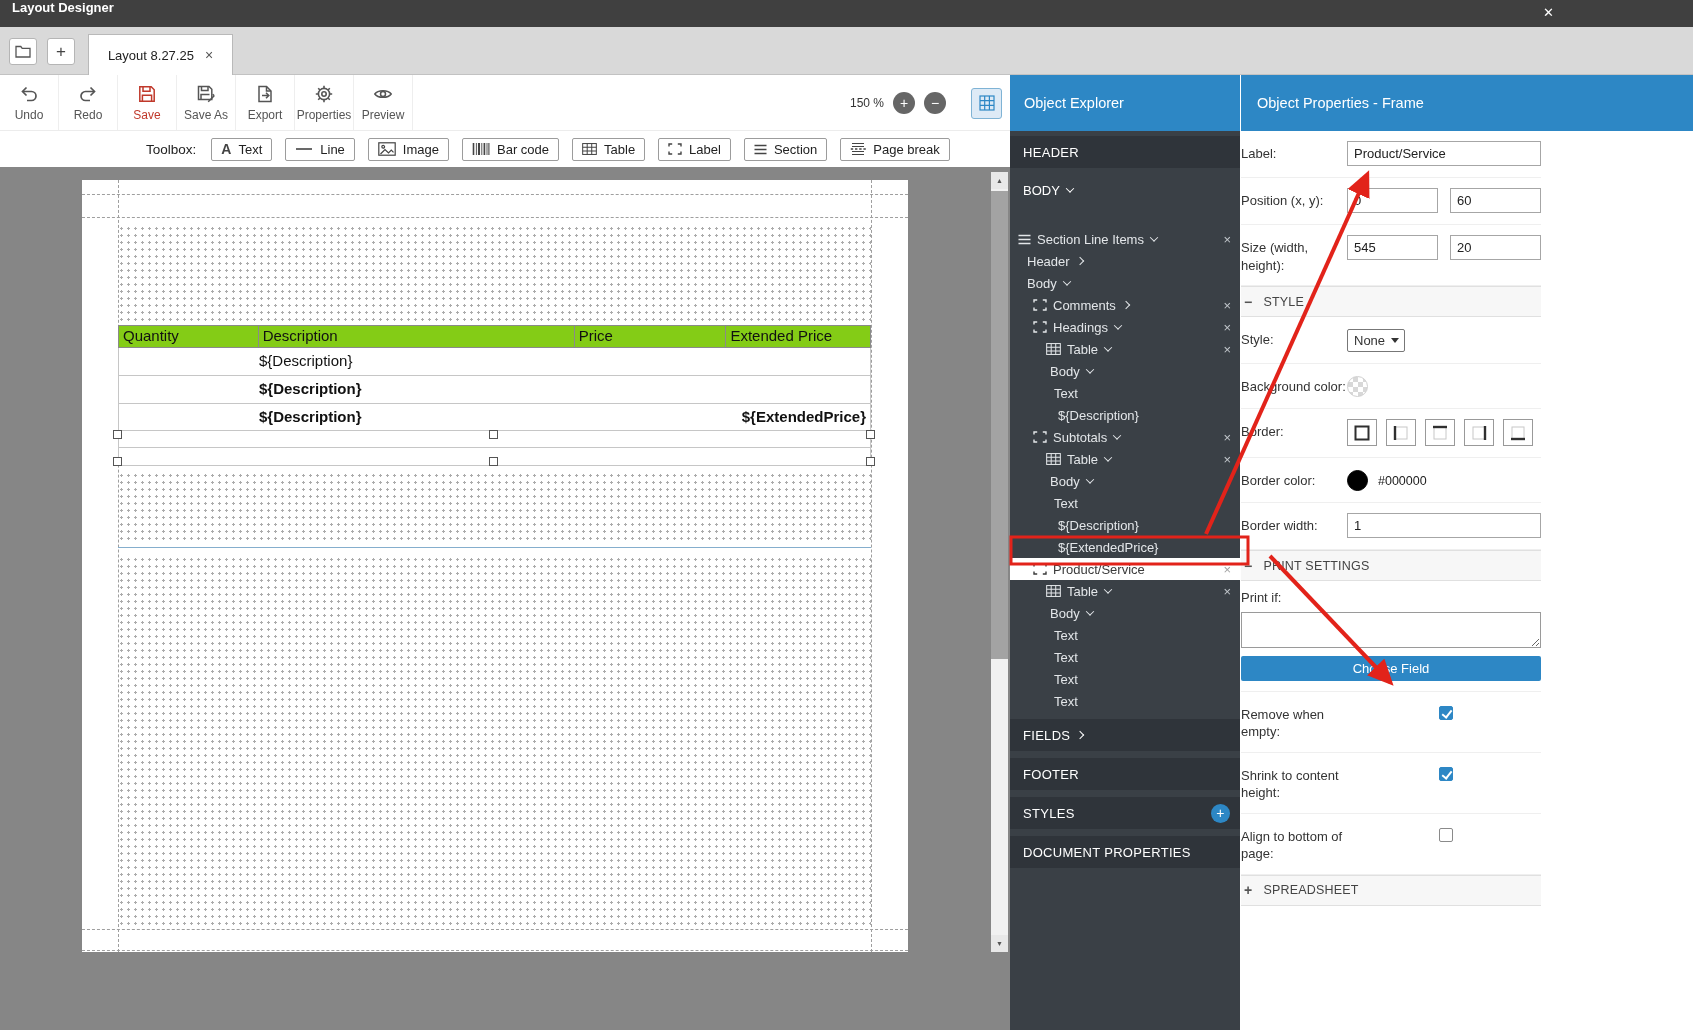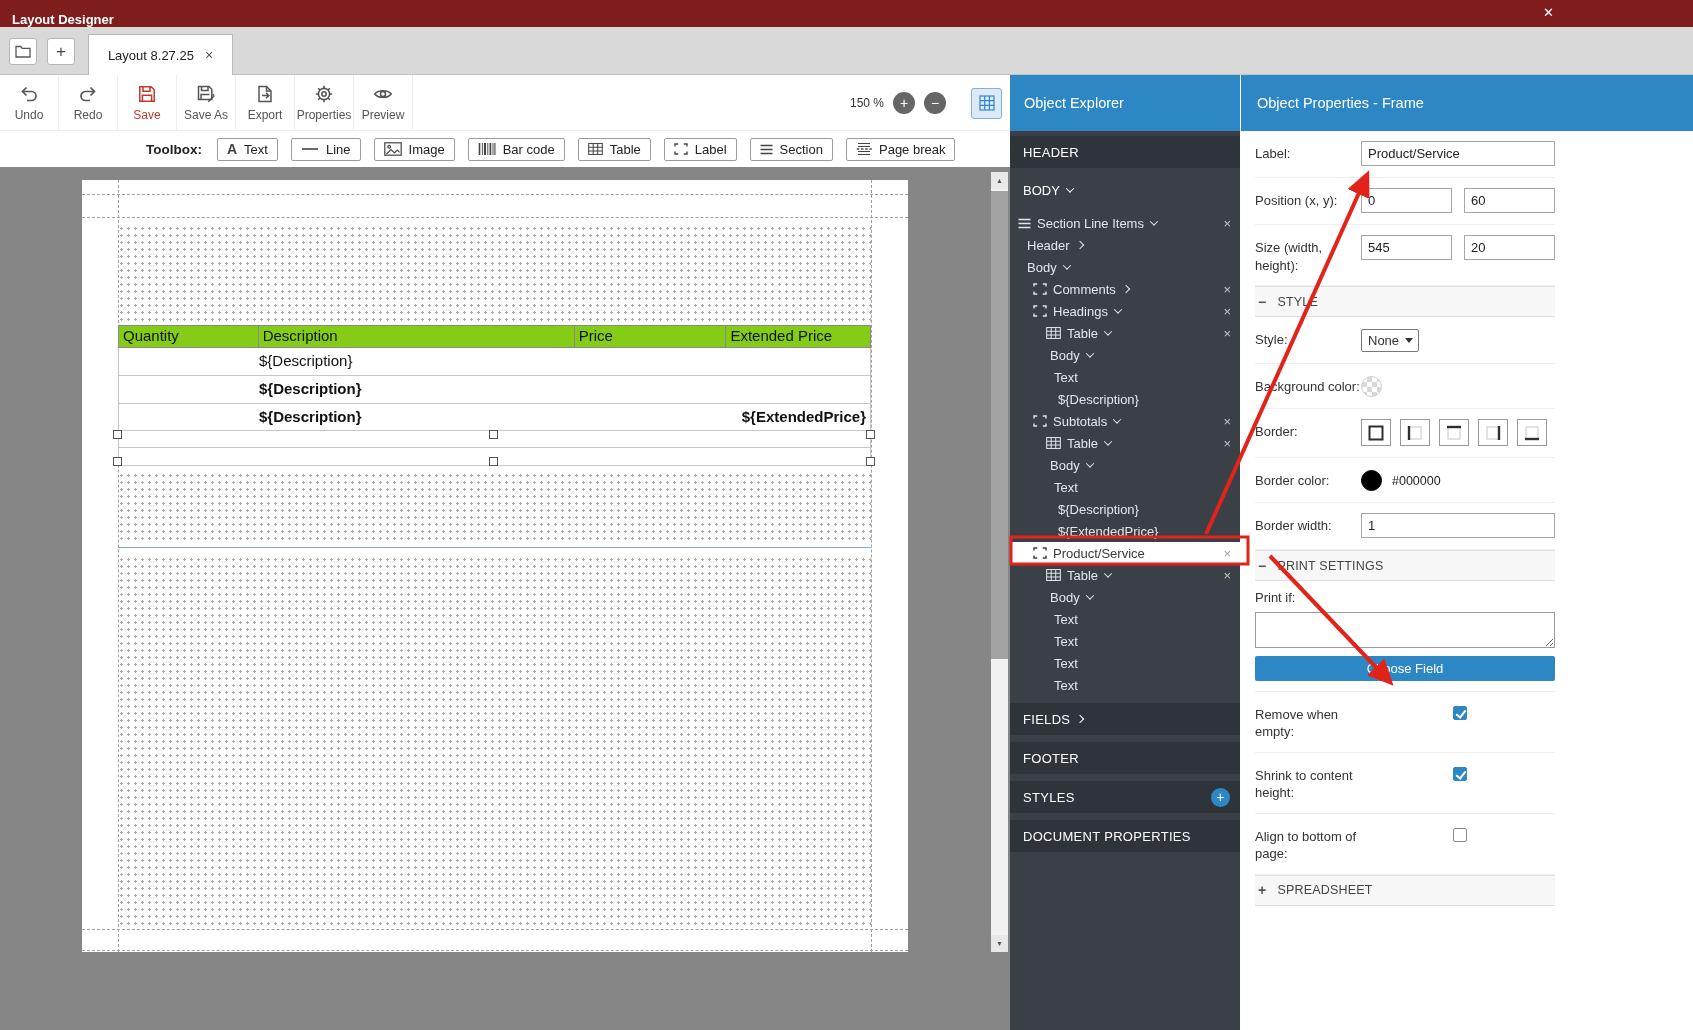--- a/index.html
+++ b/index.html
@@ -1,22 +1,22 @@
 <!DOCTYPE html>
 <html><head>
 <meta charset="utf-8">
 <style>
   * { margin:0; padding:0; box-sizing:border-box; }
   html,body { background:#fff; }
   body { font-family:"Liberation Sans", sans-serif; }
   .app { position:relative; width:1693px; height:1030px; overflow:hidden; background:#fff; }
 
   
-  .titlebar { position:absolute; top:0; left:0; width:1693px; height:27px; background:#7f1d1d; color:#fff;
-              display:flex; align-items:flex-end; padding-left:12px; font-size:13px; font-weight:700; }
+  .titlebar { position:absolute; top:0; left:0; width:1693px; height:27px; background:#404040; color:#fff;
+              display:flex; align-items:flex-start; padding-left:12px; font-size:13px; font-weight:700; }
   .winclose { position:absolute; left:1543px; top:5px; font-size:13px; font-weight:400; cursor:default; }
 
   
   .tabbar { position:absolute; top:27px; left:0; width:1693px; height:48px; background:#d9d9d9;
             border-bottom:1px solid #c2c2c2; display:flex; align-items:flex-end; }
   .tool-sq { position:absolute; top:11px; width:28px; height:27px; background:#fff; border:1px solid #b5b5b5;
              border-radius:3px; display:flex; align-items:center; justify-content:center; color:#444; font-size:16px; }
   .tool-sq.open { left:9px; }
   .tool-sq.newtab { left:47px; font-size:17px; }
   .tab { position:absolute; left:88px; bottom:-1px; height:41px; width:145px; background:#fff;
@@ -34,21 +34,21 @@
   .zoomarea { position:absolute; right:8px; top:0; height:56px; display:flex; align-items:center; gap:9px; }
   .zoomlvl { font-size:12px; color:#333;margin-left:12px; }
   .zbtn { width:22px; height:22px; border-radius:50%; border:none; background:#666; color:#fff; font-size:14px;
           line-height:20px; display:flex; align-items:center; justify-content:center; }
   .gridbtn { margin-left:16px; width:31px; height:31px; background:#ddeaf6; border:1px solid #7fb3d5;
              border-radius:3px; color:#2d87c5; display:flex; align-items:center; justify-content:center; }
 
   
   .toolboxbar { position:absolute; top:131px; left:0; width:1010px; height:36px; background:#fff;
                 display:flex; align-items:center; gap:13px; padding-left:146px; }
-  .toolbox-label { font-size:13.5px; color:#222; margin-right:2px;font-weight:bold; }
+  .toolbox-label { font-size:13.5px; color:#222; margin-right:2px; }
   .tool { height:23px; border:1px solid #9c9c9c; border-radius:2px; background:#fff; display:flex;
           align-items:center; gap:7px; padding:0 9px; font-size:13px; color:#222; }
   .tool svg { display:block; }
   .txticon { font-weight:700; font-size:14px; line-height:1; }
 
   
   .canvas { position:absolute; top:167px; left:0; width:1010px; height:863px; background:#868686; overflow:hidden; }
   .page { position:absolute; left:82px; top:13px; width:826px; height:772px; background:#fff; }
   .dash { position:absolute; }
   .dash.h { left:0; right:0; border-top:1px dashed #9f9f9f; }
@@ -72,40 +72,40 @@
   .sbtn.up { top:0; } .sbtn.down { bottom:0; }
   .sthumb { position:absolute; left:0; top:19px; width:17px; height:468px; background:#a3a3a3; }
 
   
   .explorer { position:absolute; top:75px; left:1010px; width:230px; height:955px; background:#3a4046; color:#e3e6e9; }
   .xtitle { height:56px; background:#2d87c5; color:#fff; display:flex; align-items:center; padding-left:14px; font-size:14.5px; }
   .xsec { height:32px; background:#2f343a; display:flex; align-items:center; padding-left:13px; color:#fff;
           font-size:13px; letter-spacing:.3px; margin-top:7px; }
   .xsec.first { margin-top:5px; }
   .xbody { margin-top:10px; height:24px; display:flex; align-items:center; padding-left:13px; color:#fff; font-size:13px; }
-  .xtree { margin-top:10px; }
+  .xtree { margin-top:26px; }
   .titem { height:22px; display:flex; align-items:center; font-size:13px; color:#e3e6e9; }
   .titem.selected { background:#fff; color:#3a3a3a; }
   .lvl0{padding-left:8px} .lvl1{padding-left:17px} .lvl2{padding-left:23px} .lvl3{padding-left:36px}
   .lvl4{padding-left:40px} .lvl5{padding-left:44px} .lvl6{padding-left:48px}
   .ticon { display:flex; margin-right:6px; }
   .ticon svg { display:block; }
   .tclose { margin-left:auto; margin-right:9px; color:#c3c8cd; font-size:13px; }
   .titem.selected .tclose { color:#a0a0a0; }
   .cv { display:inline-block; width:6px; height:6px; border-right:1.5px solid currentColor;
         border-bottom:1.5px solid currentColor; margin-left:7px; }
   .cv.down { transform:rotate(45deg) translate(-1px,-1px); }
   .cv.right { transform:rotate(-45deg); }
   .addbtn { margin-left:auto; margin-right:10px; width:19px; height:19px; border-radius:50%; background:#2d87c5;
             color:#fff; display:flex; align-items:center; justify-content:center; font-size:14px; }
 
   
   .props { position:absolute; top:75px; left:1241px; width:452px; height:955px; background:#fff; }
   .ptitle { height:56px; background:#2d87c5; color:#fff; display:flex; align-items:center; padding-left:16px; font-size:14.5px; }
-  .pcontent { margin-left:14px; width:300px; font-size:13px; color:#333; }
+  .pcontent { width:300px; font-size:13px; color:#333; }
   .prow { display:flex; align-items:flex-start; padding:10px 0 11px; border-bottom:1px solid #efefef; }
   .plabel { flex:0 0 106px; padding-top:4px; line-height:1.35; }
   .pctrl { flex:1; }
   .pctrl.two { display:flex; gap:12px; }
   .pctrl.two input { width:50%; }
   input.pinput, .pctrl input { height:25px; border:1px solid #a6a6a6; font-size:13px; padding:0 6px;
                                font-family:inherit; color:#222; background:#fff; }
   input.pinput { flex:1; width:100%; }
   .psec { height:31px; background:#f7f7f7; border-top:1px solid #e0e0e0; border-bottom:1px solid #e0e0e0;
           display:flex; align-items:center; gap:11px; padding-left:3px; color:#444; font-size:12.5px; letter-spacing:.2px; }

